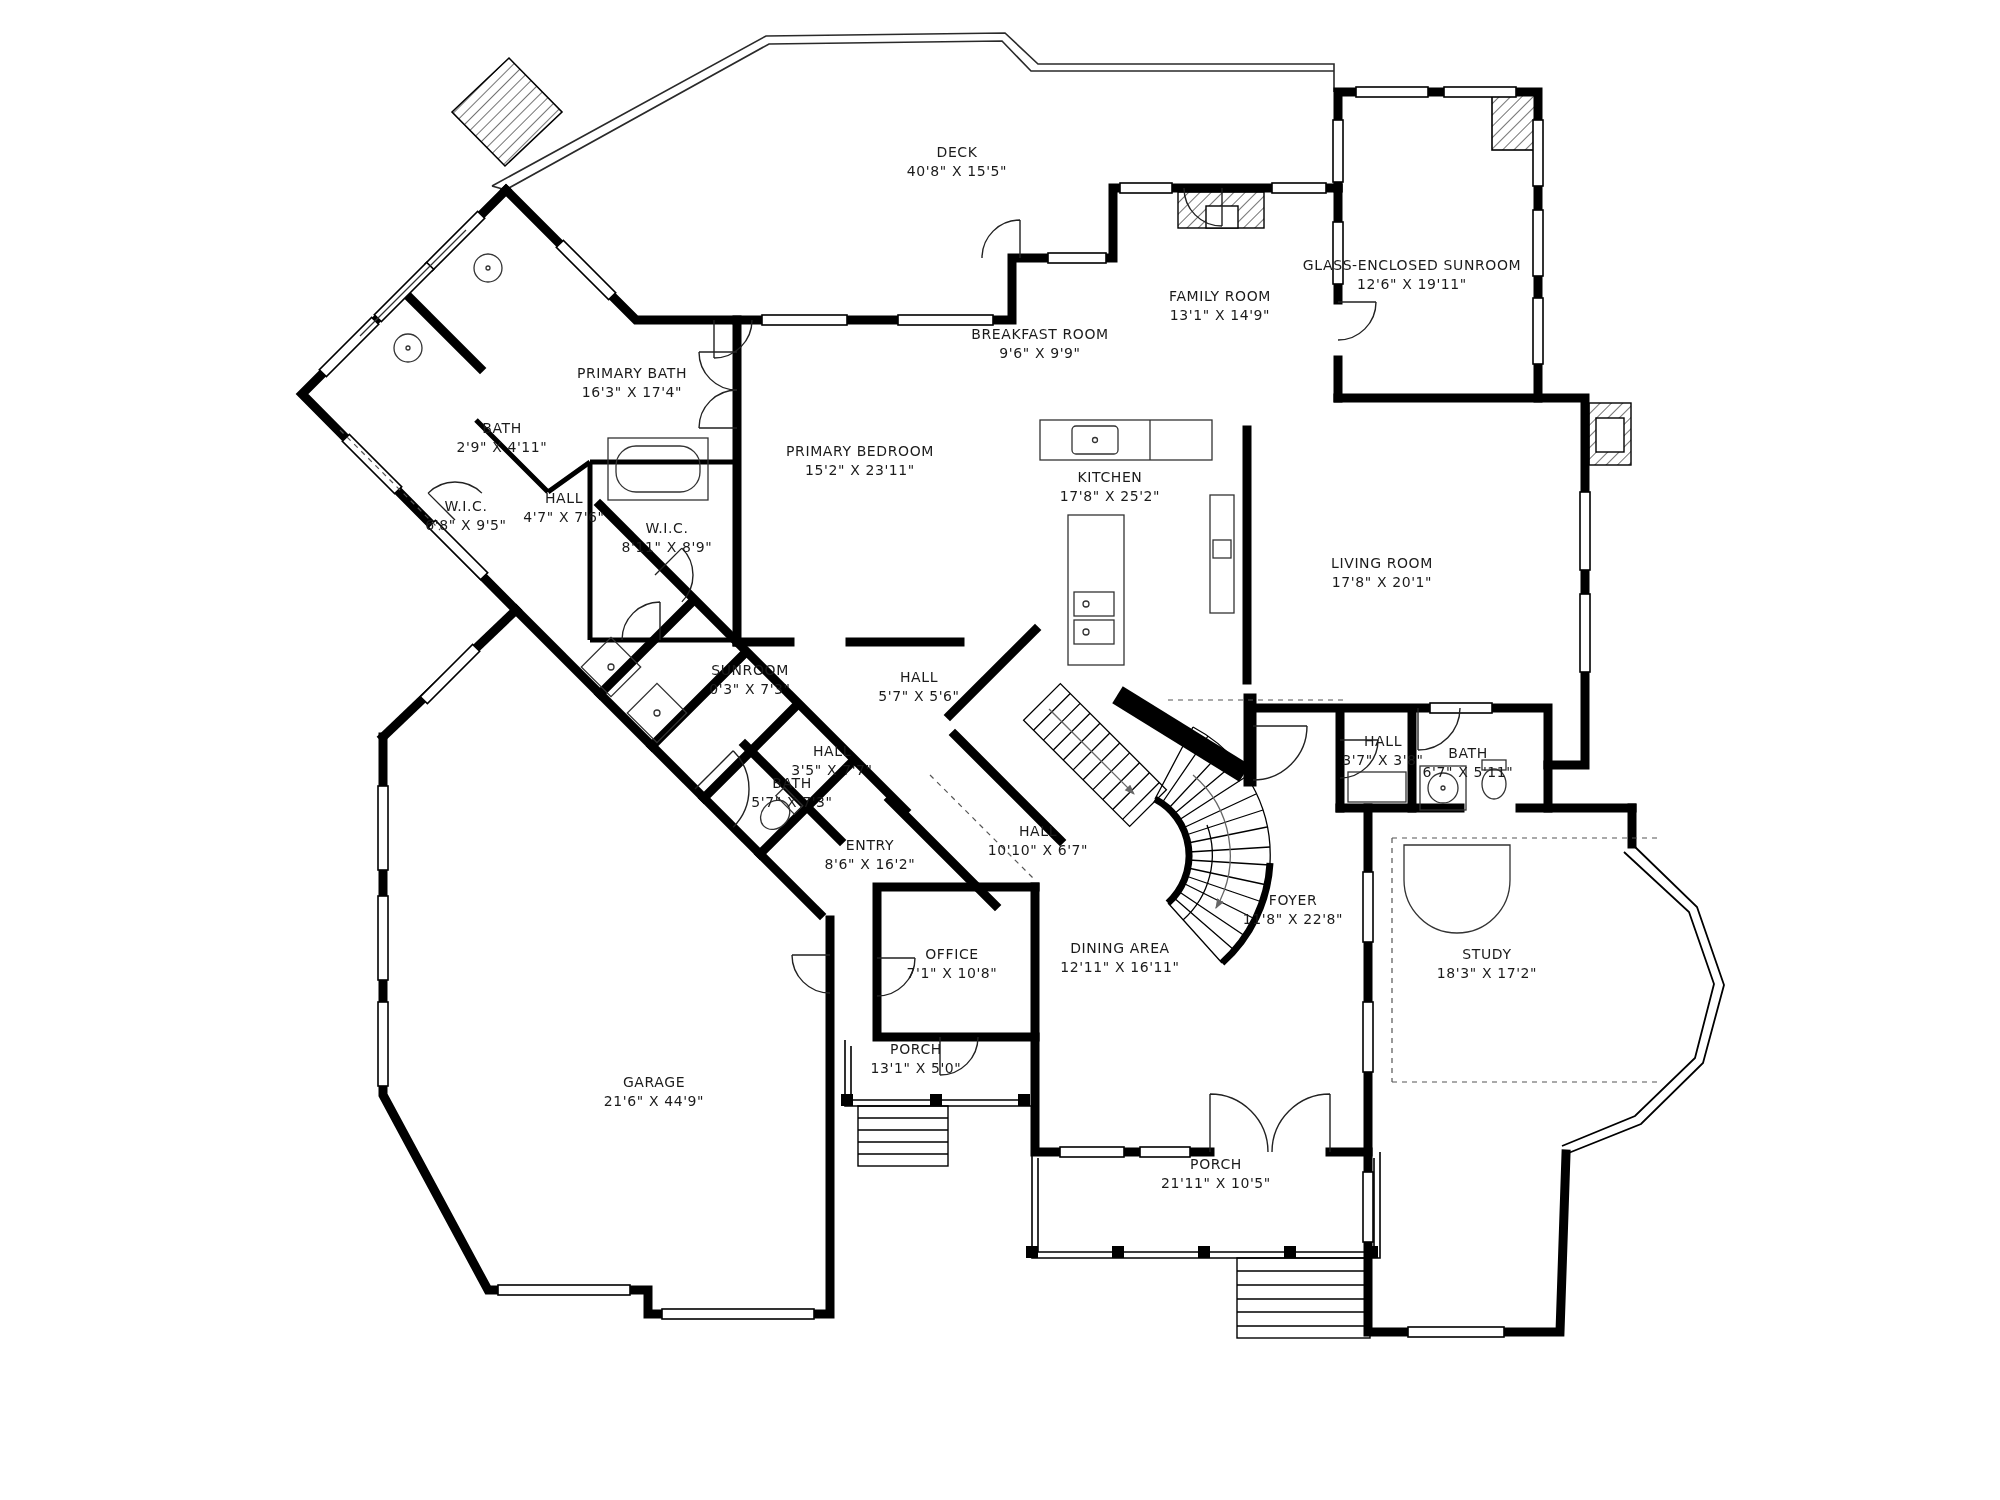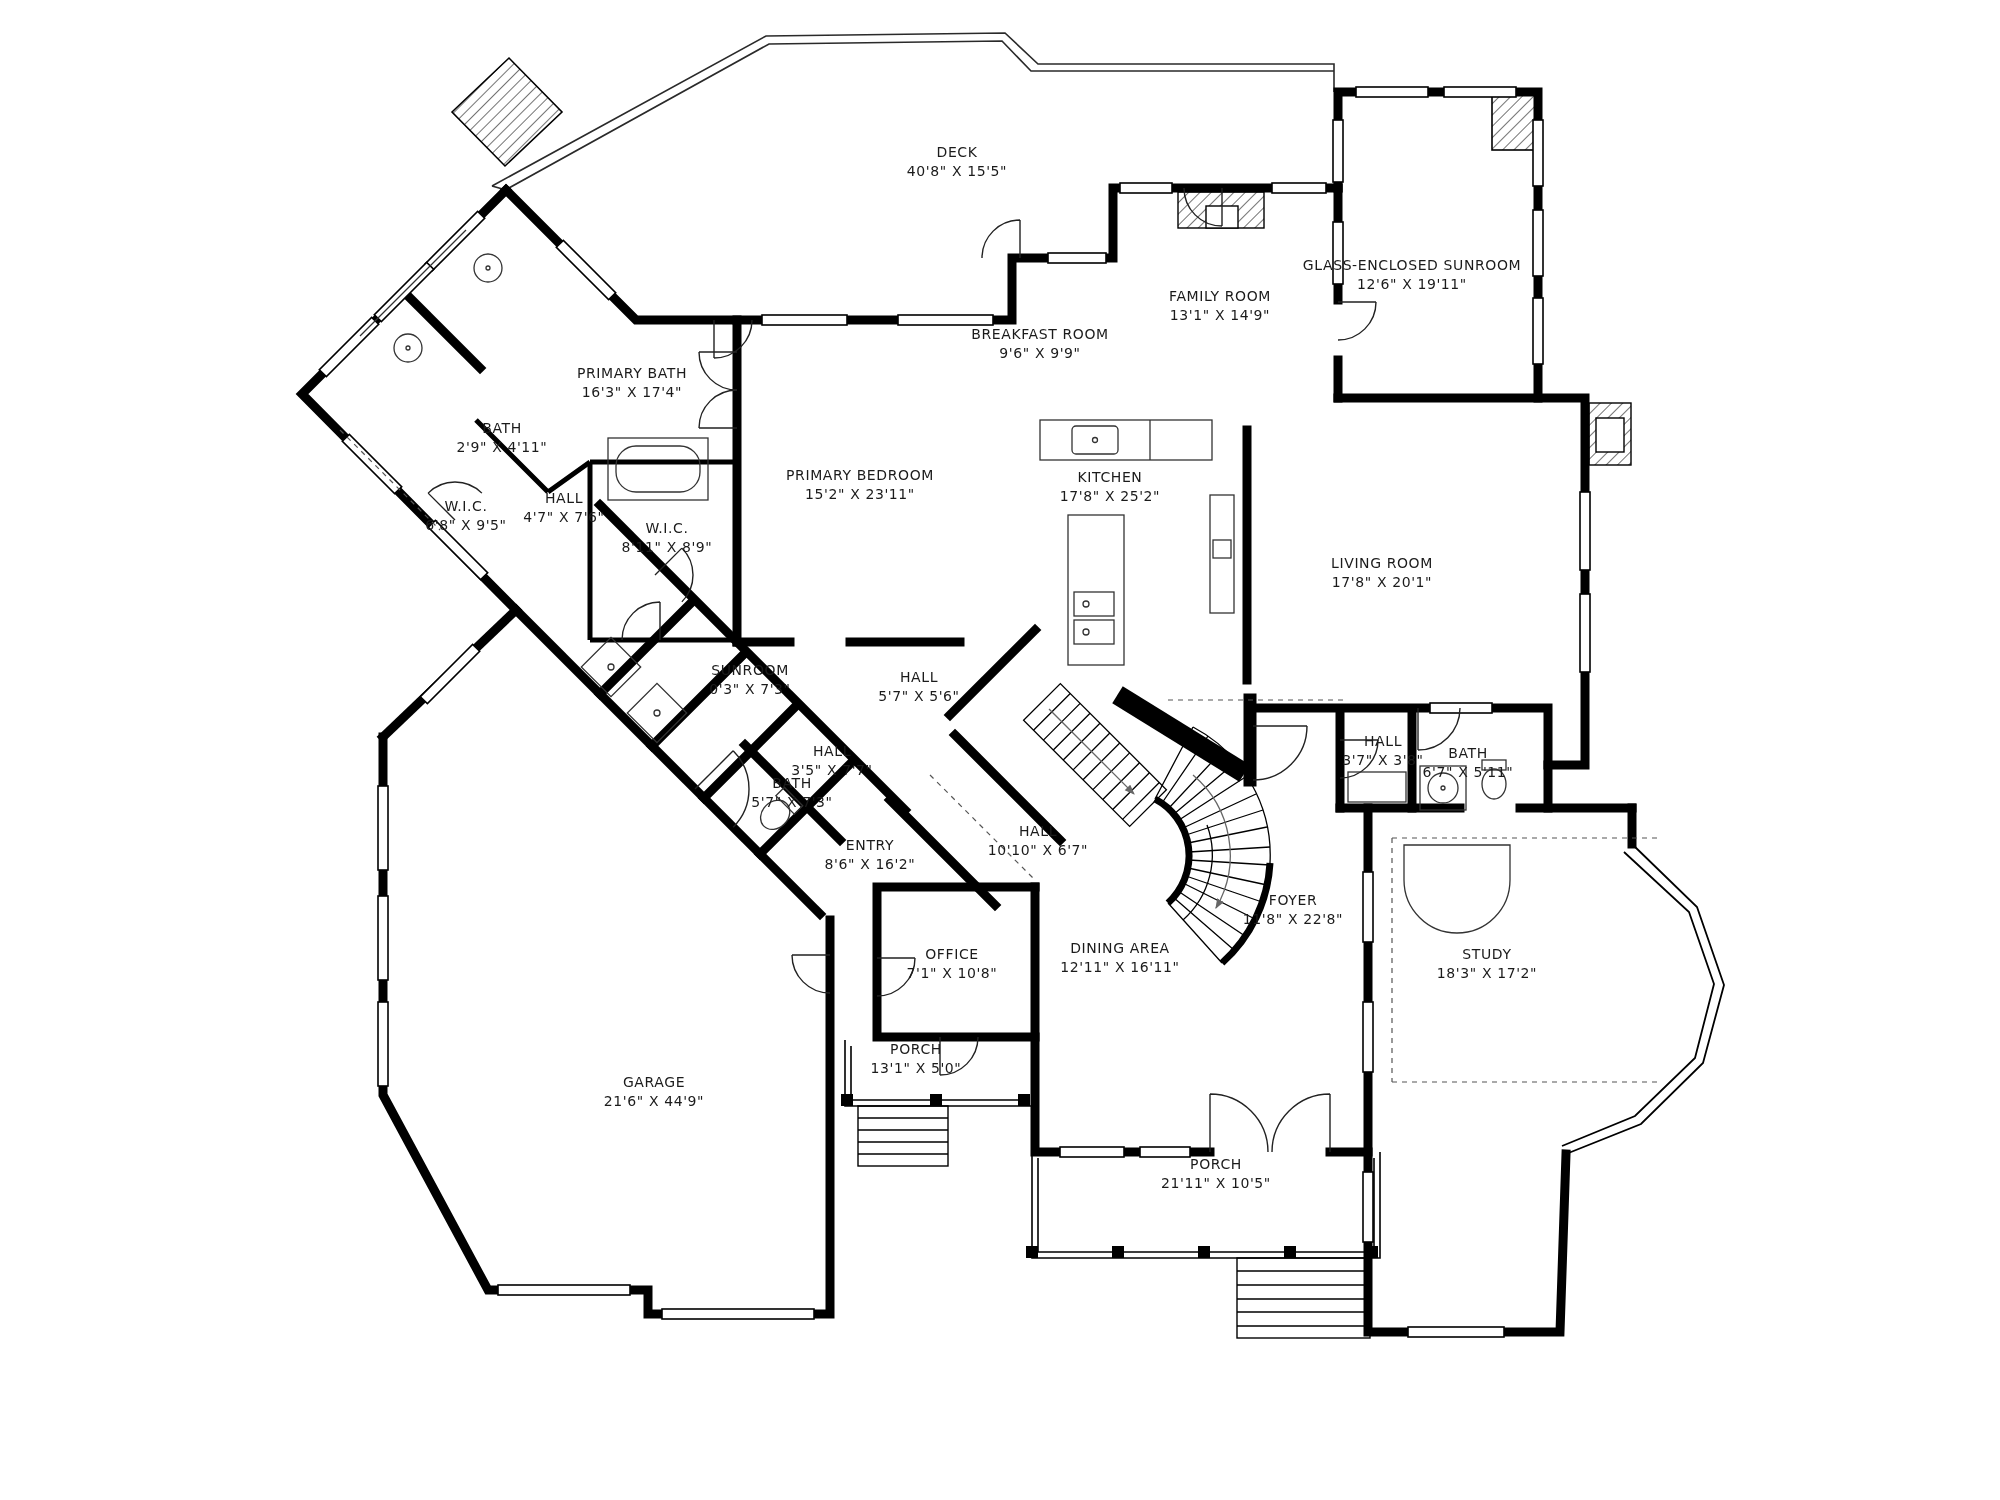--- a/index.html
+++ b/index.html
@@ -299,21 +299,21 @@
       <span class="dm">6'8" X 9'5"</span>
     </div>
   <div class="rl" style="left:564px;top:489px">
       <span class="nm">HALL</span>
       <span class="dm">4'7" X 7'6"</span>
     </div>
   <div class="rl" style="left:667px;top:519px">
       <span class="nm">W.I.C.</span>
       <span class="dm">8'11" X 8'9"</span>
     </div>
-  <div class="rl" style="left:860px;top:466px">
+  <div class="rl" style="left:860px;top:442px">
       <span class="nm">PRIMARY BEDROOM</span>
       <span class="dm">15'2" X 23'11"</span>
     </div>
   <div class="rl" style="left:1110px;top:468px">
       <span class="nm">KITCHEN</span>
       <span class="dm">17'8" X 25'2"</span>
     </div>
   <div class="rl" style="left:1382px;top:554px">
       <span class="nm">LIVING ROOM</span>
       <span class="dm">17'8" X 20'1"</span>

